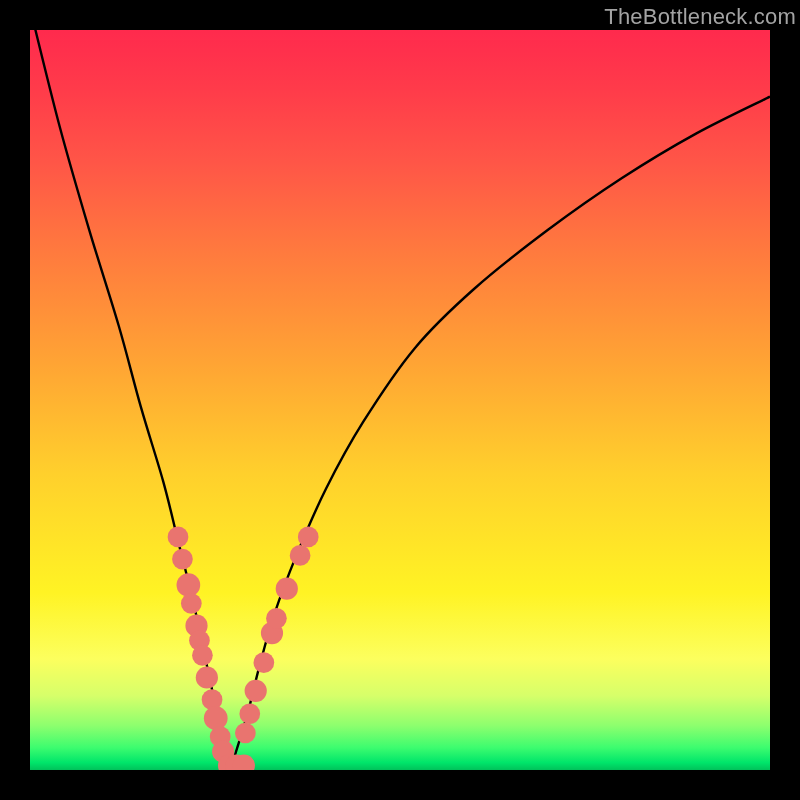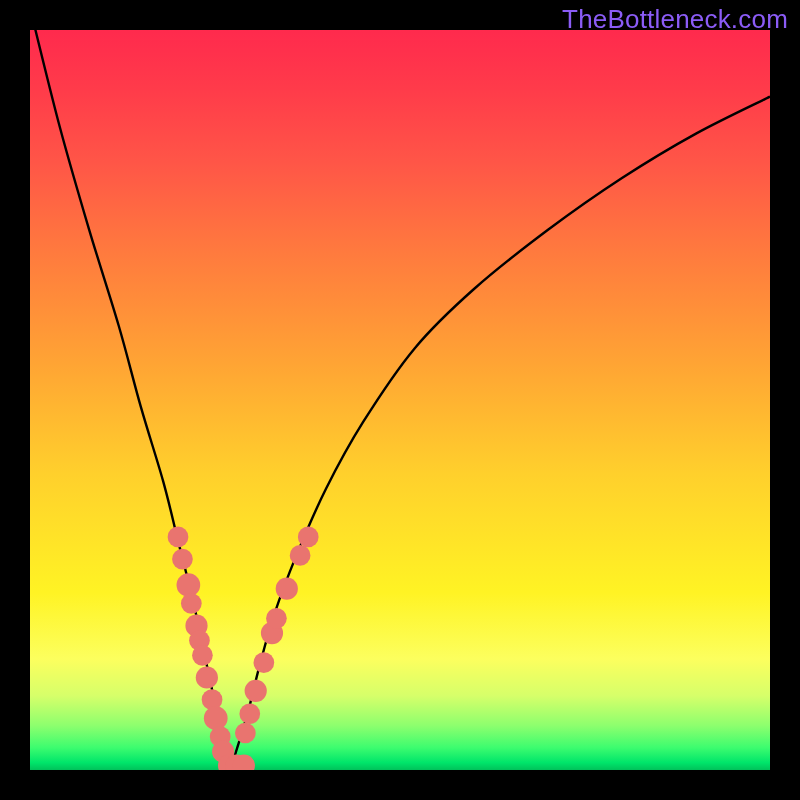--- a/index.html
+++ b/index.html
@@ -37,23 +37,23 @@
       #d6ff6a 90%,
       #8dff6e 94%,
       #3cfc6f 97%,
       #00e56a 99%,
       #00c25a 100%
     );
   }
   .watermark {
     position: absolute;
     top: 4px;
-    right: 12px;
-    color: #8b5cf6;
-    font-size: 26px;
+    right: 4px;
+    color: #a3a3a3;
+    font-size: 22px;
     font-weight: 500;
     letter-spacing: 0.2px;
     user-select: none;
   }
   svg.curve {
     position: absolute;
     left: 0;
     top: 0;
     width: 740px;
     height: 740px;

